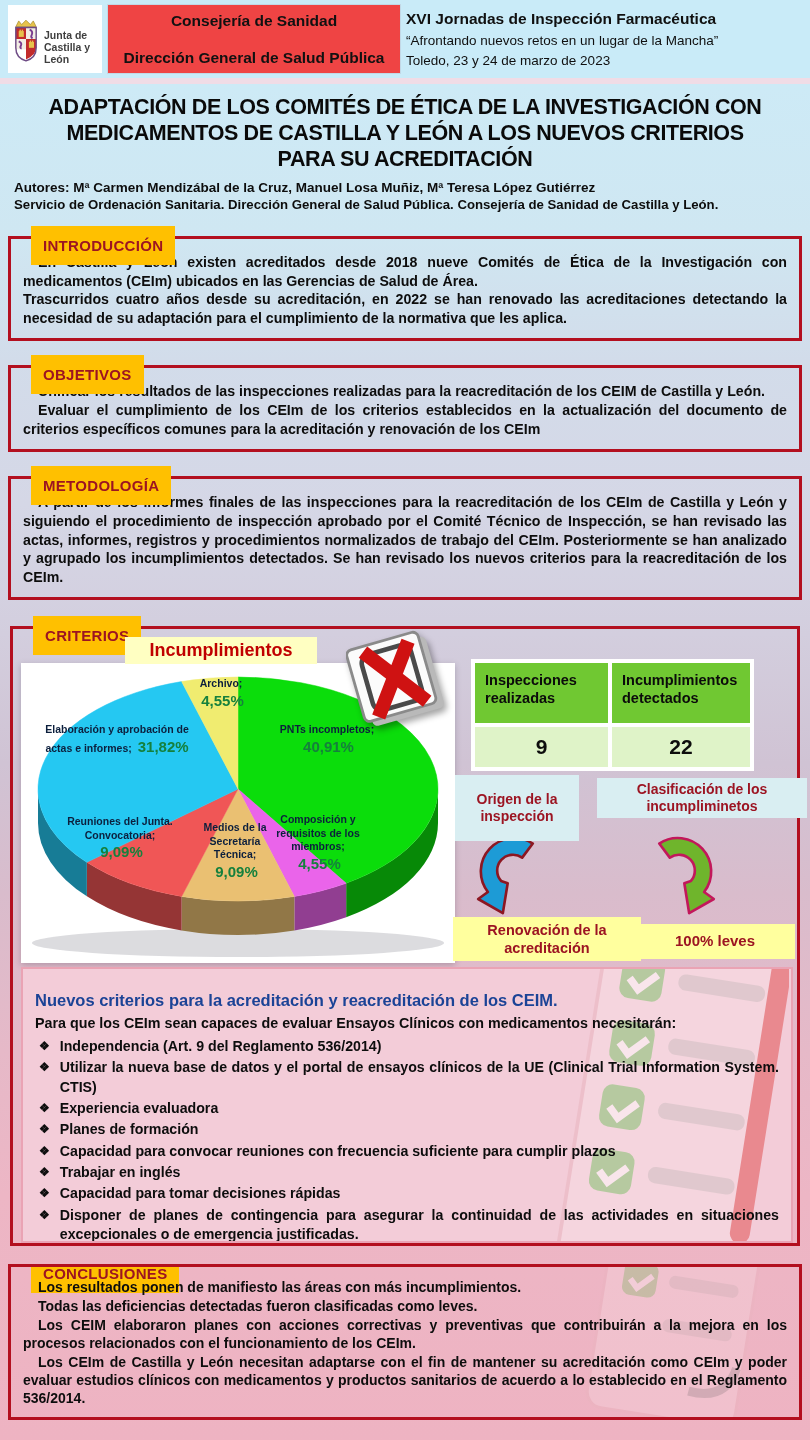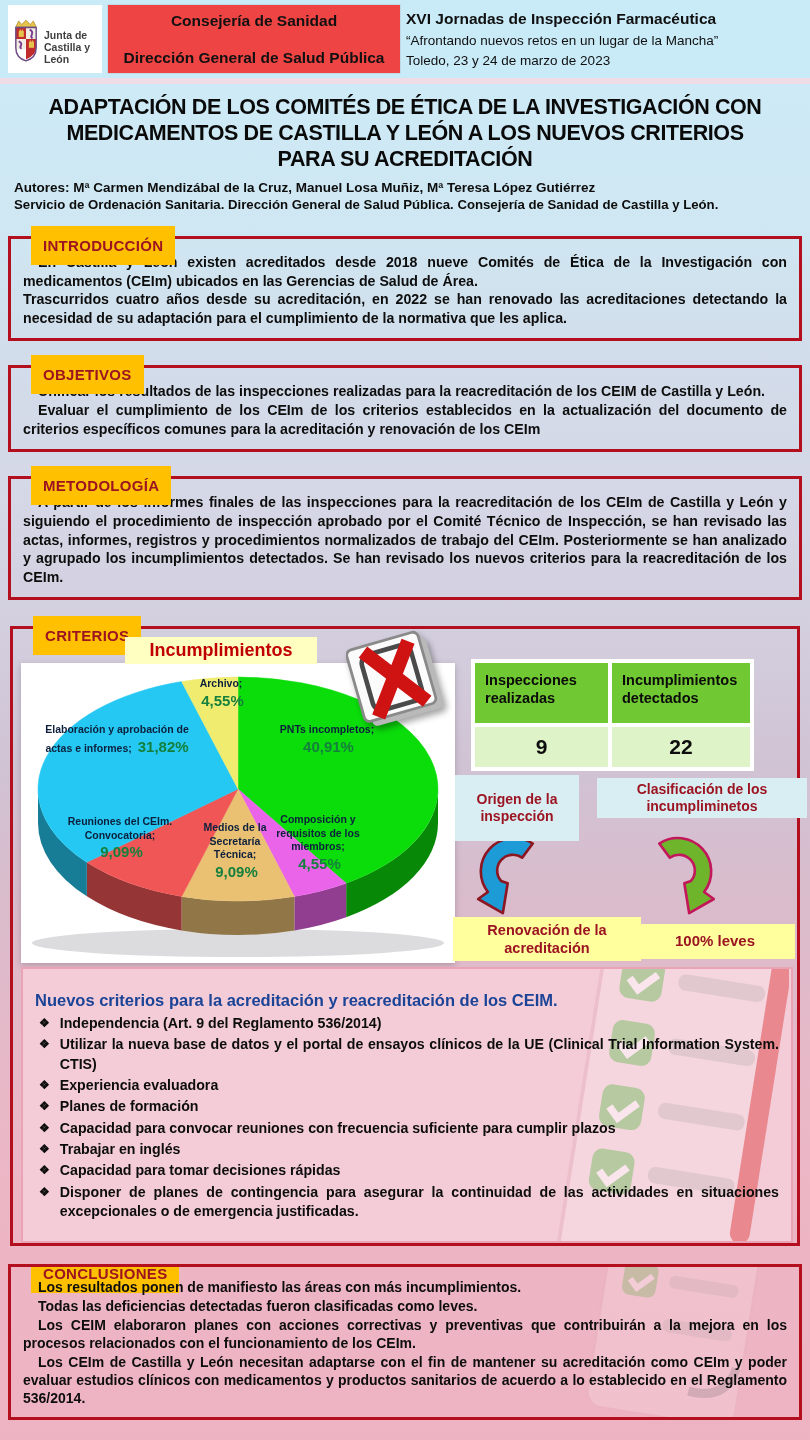--- a/index.html
+++ b/index.html
@@ -145,21 +145,21 @@
           <path d="M217 126 L325.16179456978 220.2082895232233 A200 112 0 0 1 273.3355511503043 233.4650150522442 Z" fill="#ea64ea" stroke="#ea64ea" stroke-width="0.5"></path>
           <path d="M217 126 L273.3355511503043 233.4650150522442 A200 112 0 0 1 160.66444884969584 233.46501505224427 Z" fill="#eac072" stroke="#eac072" stroke-width="0.5"></path>
           <path d="M217 126 L160.66444884969584 233.46501505224427 A200 112 0 0 1 65.87252843826883 199.3589042286123 Z" fill="#f05656" stroke="#f05656" stroke-width="0.5"></path>
           <path d="M217 126 L65.87252843826883 199.3589042286123 A200 112 0 0 1 160.60416992588446 18.54490032651374 Z" fill="#25c8f2" stroke="#25c8f2" stroke-width="0.5"></path>
           <path d="M217 126 L160.60416992588446 18.54490032651374 A200 112 0 0 1 216.99999999999994 14 Z" fill="#f0ec70" stroke="#f0ec70" stroke-width="0.5"></path>
         </svg>
       <div id="chart-labels">
           <div class="pie-label" style="left: 243px; top: 60px; width: 126px;"><div class="pl-line">PNTs incompletos;</div><span class="pl-value">40,91%</span></div>
           <div class="pie-label" style="left: 248px; top: 150px; width: 98px;"><div class="pl-line">Composición y</div><div class="pl-line">requisitos de los</div><div class="pl-line">miembros;</div><span class="pl-value">4,55%</span></div>
           <div class="pie-label" style="left: 168px; top: 158px; width: 92px;"><div class="pl-line">Medios de la</div><div class="pl-line">Secretaría</div><div class="pl-line">Técnica;</div><span class="pl-value">9,09%</span></div>
-          <div class="pie-label" style="left: 40px; top: 152px; width: 118px;"><div class="pl-line">Reuniones del CEIm.</div><div class="pl-line">Convocatoria;</div><span class="pl-value">9,09%</span></div>
+          <div class="pie-label" style="left: 40px; top: 152px; width: 118px;"><div class="pl-line">Reuniones del Junta.</div><div class="pl-line">Convocatoria;</div><span class="pl-value">9,09%</span></div>
           <div class="pie-label" style="left: 12px; top: 60px; width: 168px;">
             <div class="pl-line">Elaboración y aprobación de</div>
             <div class="pl-line">actas e informes; <span class="pl-value">31,82%</span></div>
           </div>
           <div class="pie-label" style="left: 152px; top: 14px; width: 96px;"><div class="pl-line">Archivo;</div><span class="pl-value">4,55%</span></div>
         </div>
     </div>
 
     <svg class="xbox" viewBox="0 0 110 110">
       <g transform="rotate(-16 55 55)">
@@ -209,20 +209,21 @@
             <rect x="96" y="148" width="70" height="13" rx="6" fill="#cfc6c6"></rect>
             <rect x="50" y="192" width="34" height="34" rx="8" fill="#7ac86a"></rect>
               <path d="M57 210 l8 8 l14 -14" stroke="#fff" stroke-width="6" fill="none"></path>
             <rect x="96" y="200" width="70" height="13" rx="6" fill="#cfc6c6"></rect>
           </g>
           <rect x="168" y="20" width="16" height="230" rx="8" fill="#e04848"></rect>
           <path d="M176 250 q-6 30 -40 26" stroke="#9a9a9a" stroke-width="9" fill="none"></path>
         </g>
       </svg>
       <div class="crit-head">Nuevos criterios para la acreditación y reacreditación de los CEIM.</div>
+      <div class="crit-intro">Para que los CEIm sean capaces de evaluar Ensayos Clínicos con medicamentos necesitarán:</div>
       <ul class="crit-list">
         <li>
             <span class="bullet">❖</span>
             <span>Independencia (Art. 9 del Reglamento 536/2014)</span>
           </li>
         <li>
             <span class="bullet">❖</span>
             <span>Utilizar la nueva base de datos y el portal de ensayos clínicos de la UE (Clinical Trial Information System. CTIS)</span>
           </li>
         <li>

